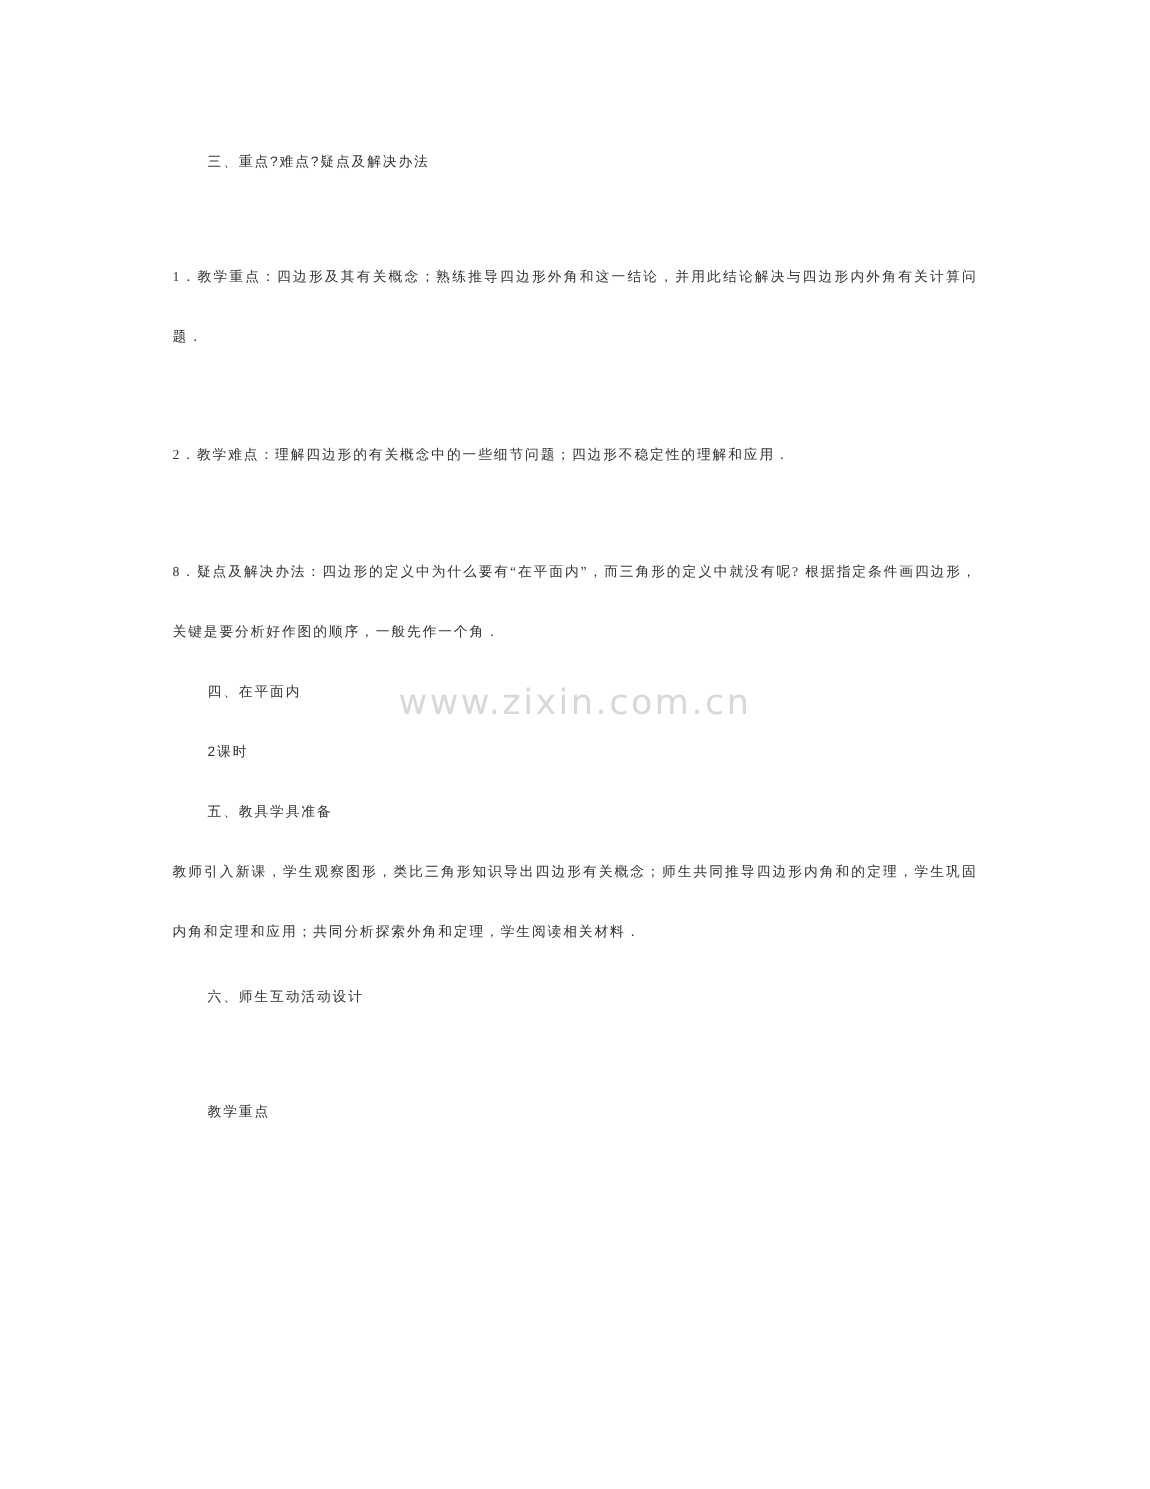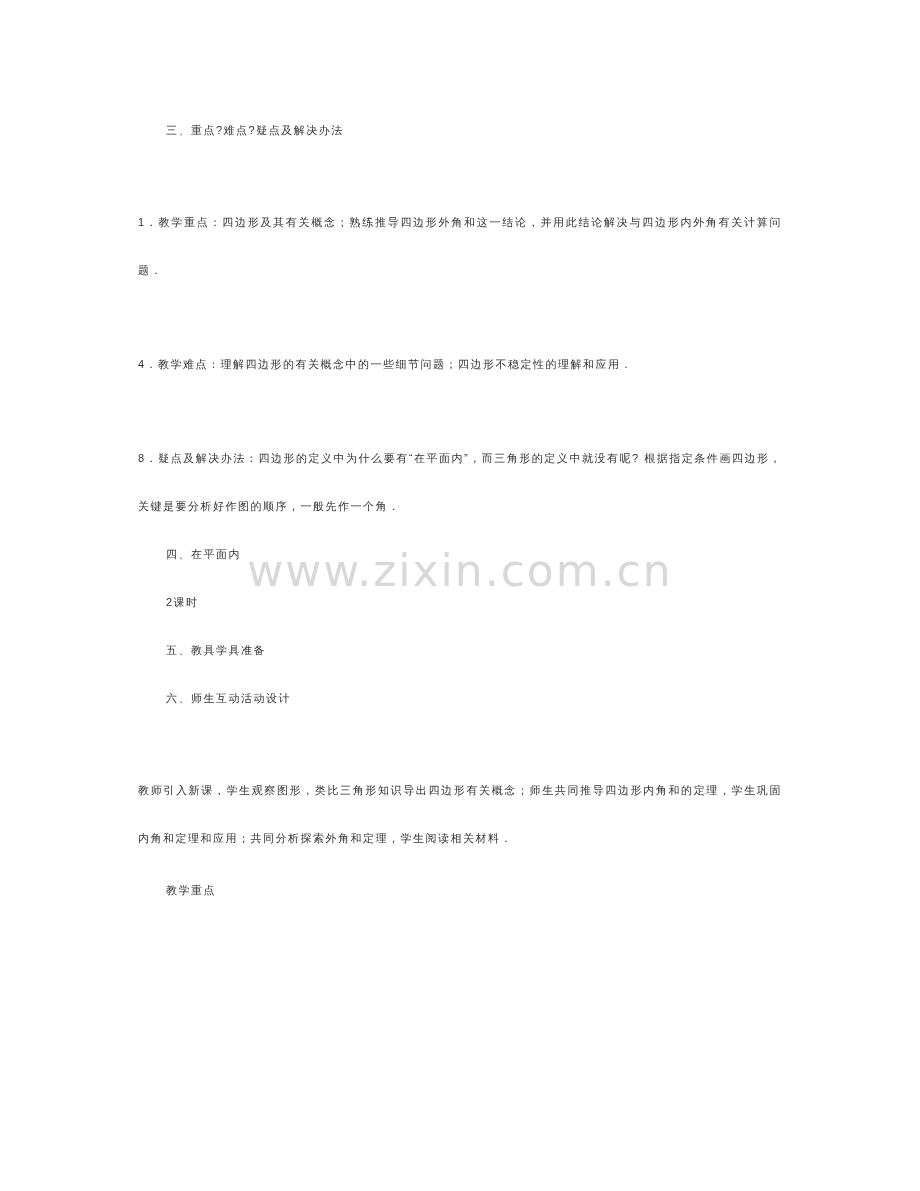--- a/index.html
+++ b/index.html
@@ -24,36 +24,37 @@
   .block {
     margin: 0;
     font-size: 11px;
     line-height: 48px;
     letter-spacing: 1.5px;
     color: #333333;
   }
   .para {
     text-align: justify;
     text-justify: inter-character;
+    font-family: Liberation Serif, serif;
   }
   .indent {
     padding-left: 28px;
     text-align: left;
   }
   .gap-lg { margin-bottom: 44px; }
   .gap-para { margin-bottom: 46px; }
   .gap-sm { margin-bottom: 4px; }
   .watermark {
     position: absolute;
     z-index: 1;
     top: 545px;
     left: 0;
     width: 100%;
     text-align: center;
-    font-size: 44px;
+    font-size: 28px;
     letter-spacing: 2px;
     color: #d8d8d8;
     font-family: "DejaVu Sans", sans-serif;
     font-weight: 400;
     user-select: none;
     pointer-events: none;
   }
 </style>
 </head>
 <body>
@@ -61,31 +62,31 @@
 <div class="doc">
 
   <div class="watermark">www.zixin.com.cn</div>
 
   <div class="content">
 
     <p class="block indent gap-lg">三、重点?难点?疑点及解决办法</p>
 
     <p class="block para gap-para">1．教学重点：四边形及其有关概念；熟练推导四边形外角和这一结论，并用此结论解决与四边形内外角有关计算问题．</p>
 
-    <p class="block para gap-para">4．教学难点：理解四边形的有关概念中的一些细节问题；四边形不稳定性的理解和应用．</p>
+    <p class="block para gap-para">2．教学难点：理解四边形的有关概念中的一些细节问题；四边形不稳定性的理解和应用．</p>
 
     <p class="block para">8．疑点及解决办法：四边形的定义中为什么要有“在平面内”，而三角形的定义中就没有呢? 根据指定条件画四边形，关键是要分析好作图的顺序，一般先作一个角．</p>
 
     <p class="block indent">四、在平面内</p>
 
     <p class="block indent">2课时</p>
 
     <p class="block indent">五、教具学具准备</p>
 
 
+    <p class="block para gap-sm">教师引入新课，学生观察图形，类比三角形知识导出四边形有关概念；师生共同推导四边形内角和的定理，学生巩固内角和定理和应用；共同分析探索外角和定理，学生阅读相关材料．</p>
+
     <p class="block indent gap-lg">六、师生互动活动设计</p>
-
-    <p class="block para gap-sm">教师引入新课，学生观察图形，类比三角形知识导出四边形有关概念；师生共同推导四边形内角和的定理，学生巩固内角和定理和应用；共同分析探索外角和定理，学生阅读相关材料．</p>
 
     <p class="block indent">教学重点</p>
 
   </div>
 </div>
 
 </body></html>

